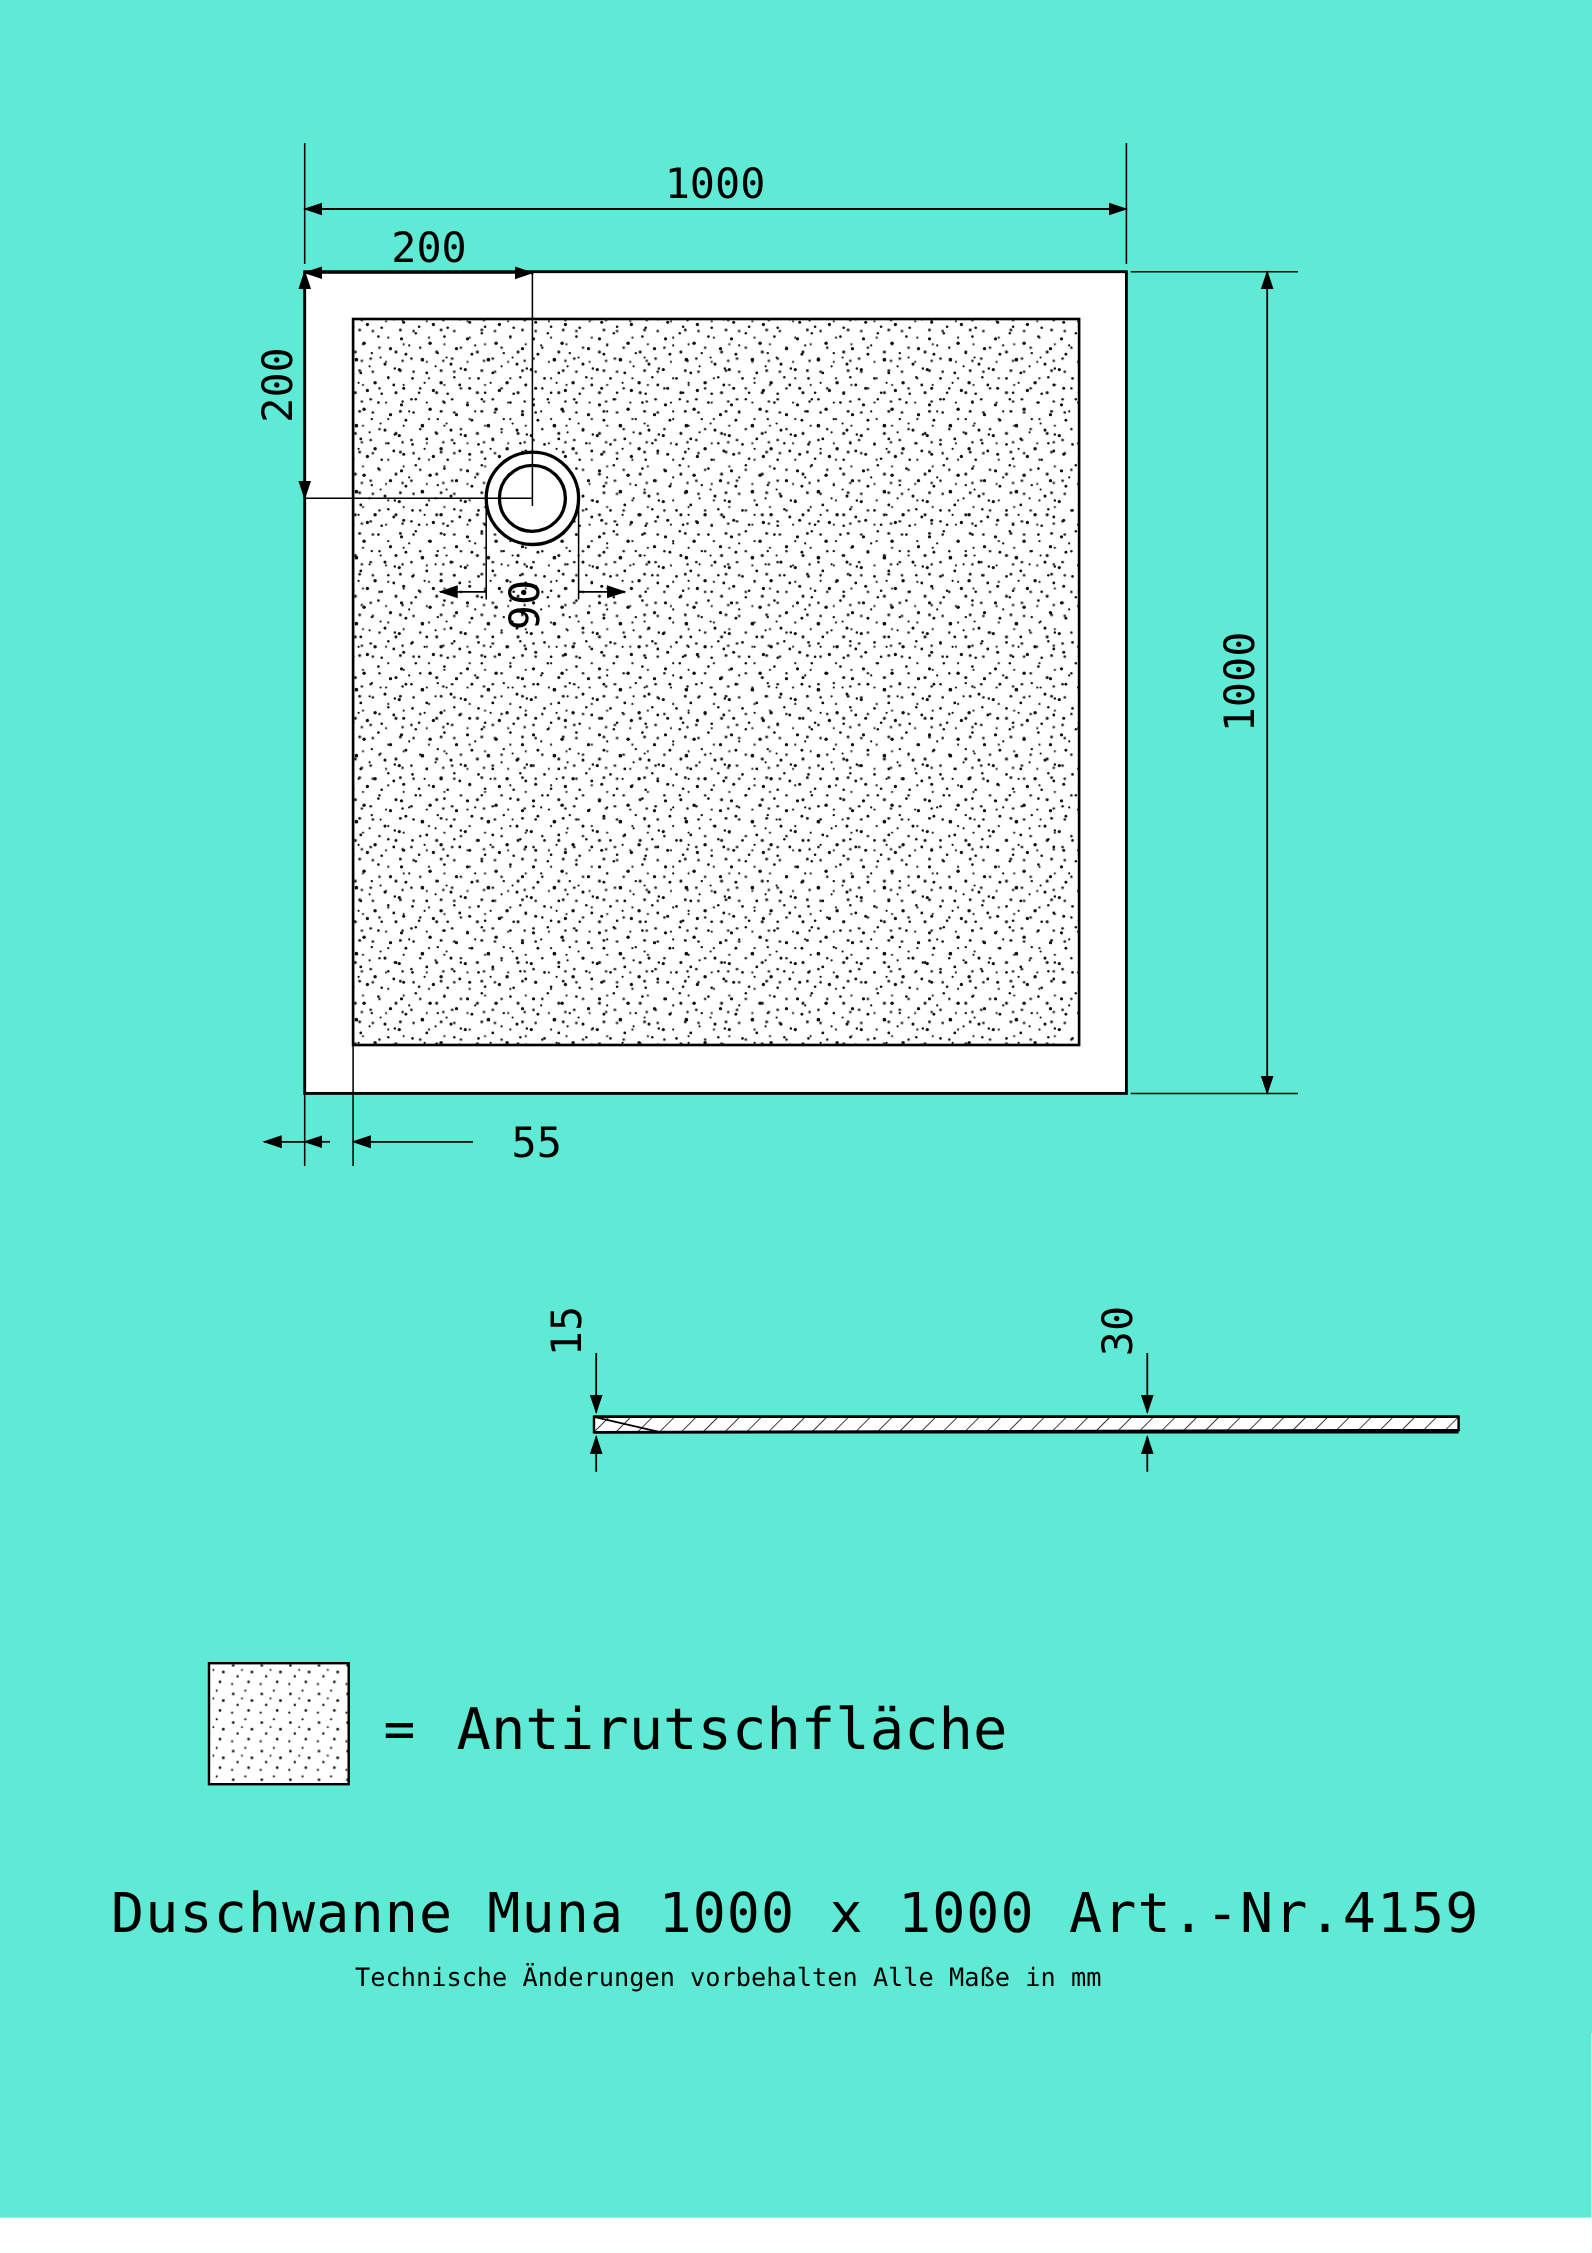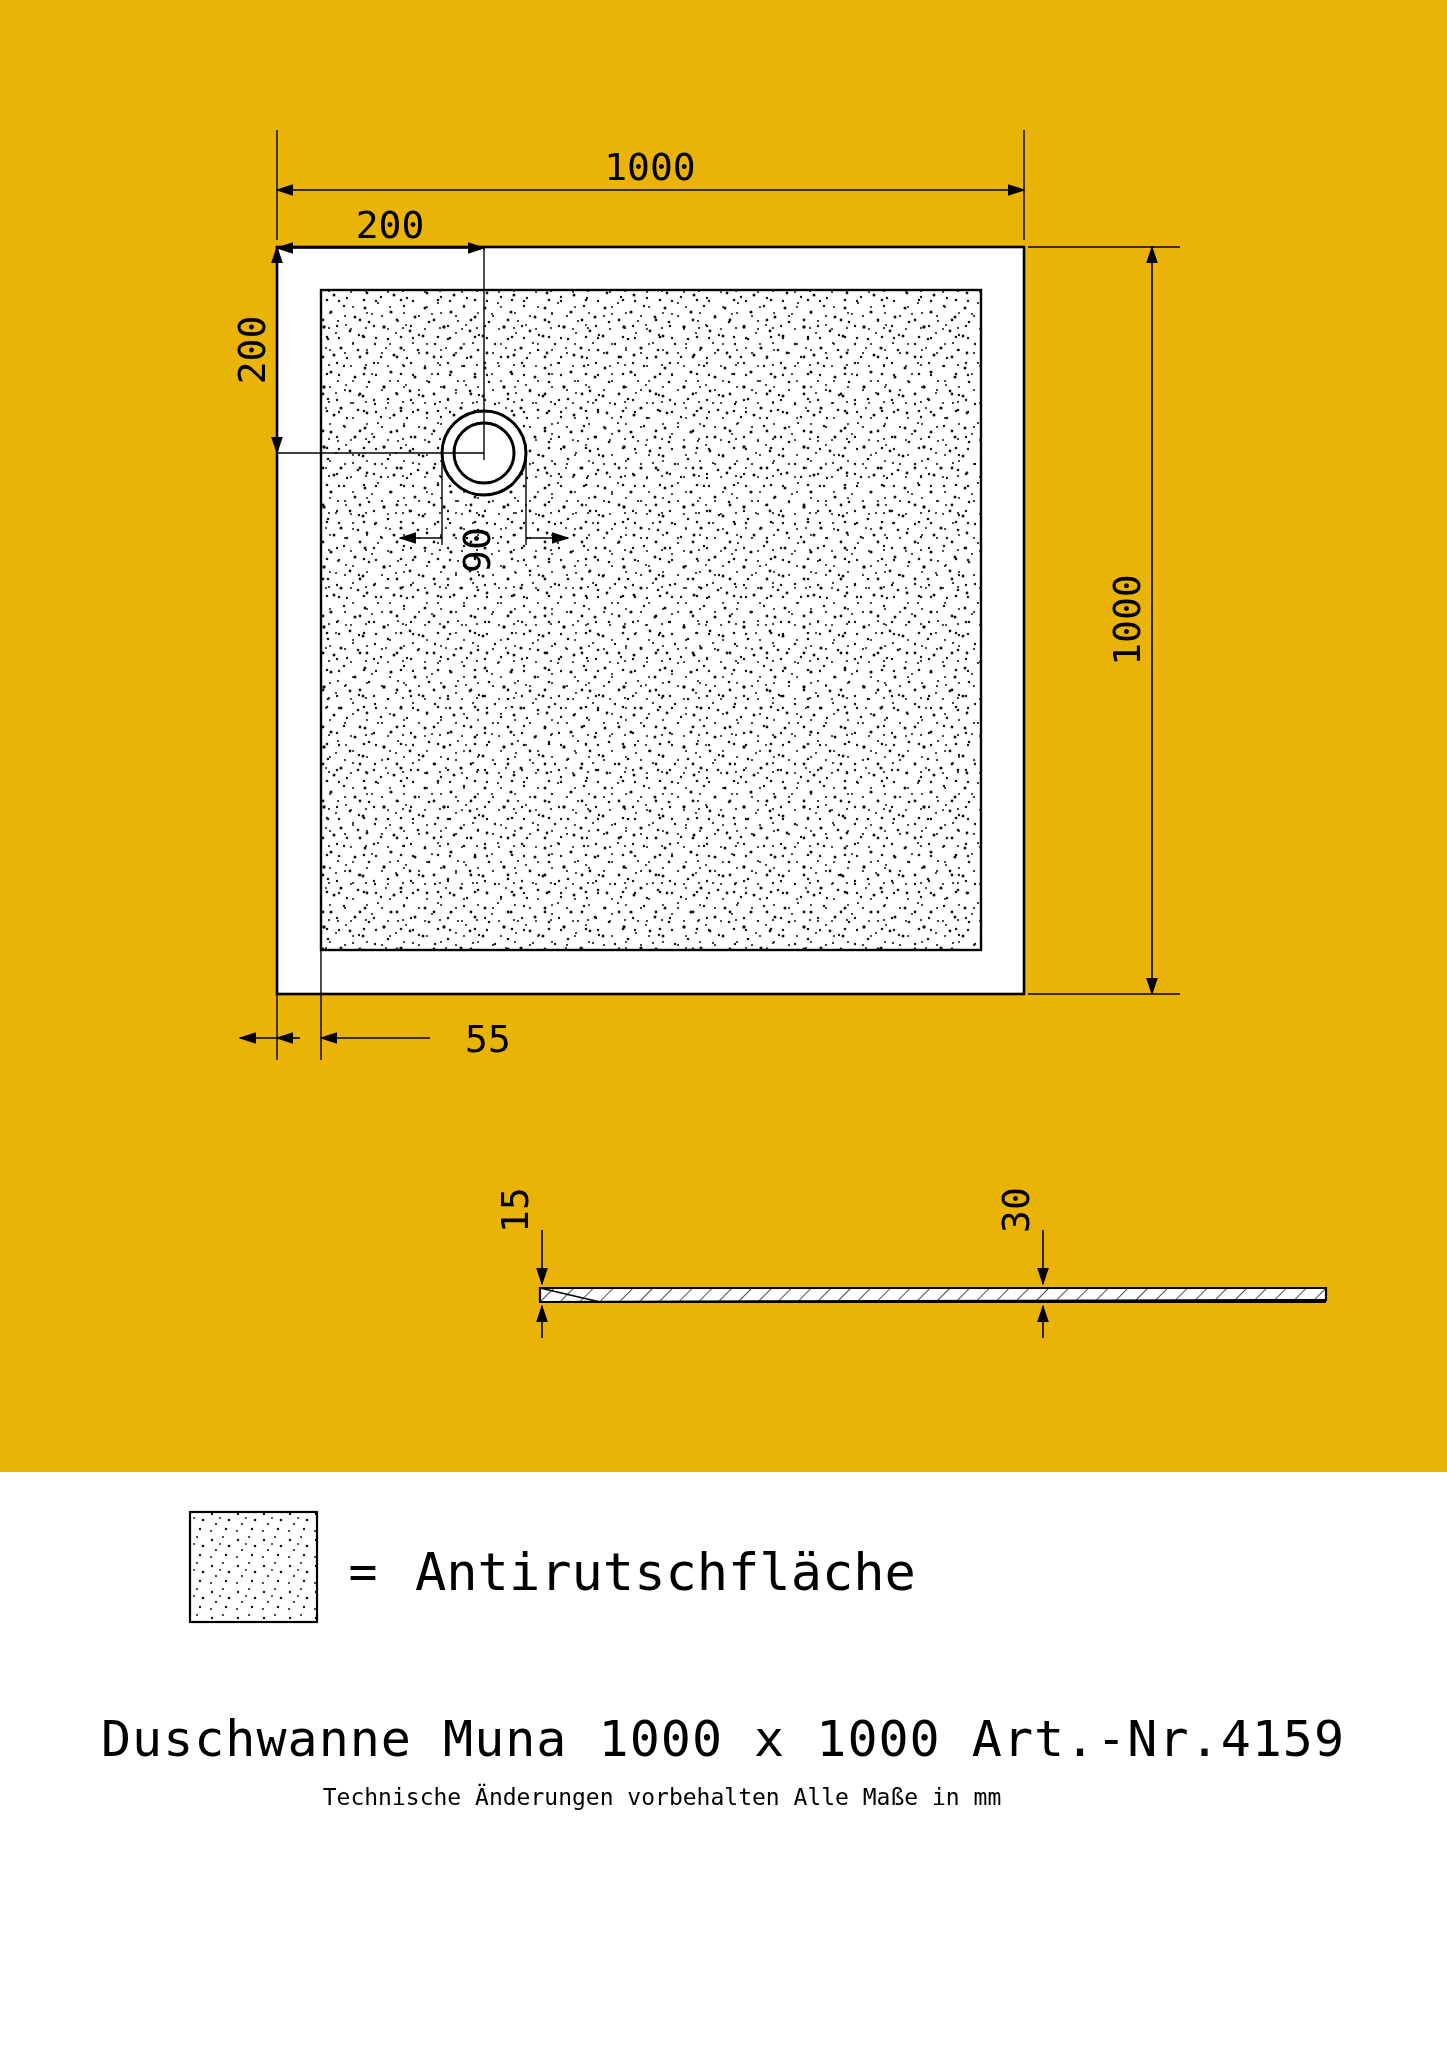--- a/index.html
+++ b/index.html
@@ -10,22 +10,22 @@
   body {
     width: 1447px;
     height: 2048px;
     font-family: "DejaVu Sans Mono", monospace;
     color: #000000;
     overflow: hidden;
   }
   #sheet {
     position: relative;
     width: 1447px;
-    height: 1472px;
-    background: #eab308;
+    height: 2016px;
+    background: #5eead4;
   }
   svg.drawing {
     position: absolute;
     left: 0;
     top: 0;
     width: 1447px;
     height: 2048px;
   }
   .dim-text {
     font-family: "DejaVu Sans Mono", monospace;

